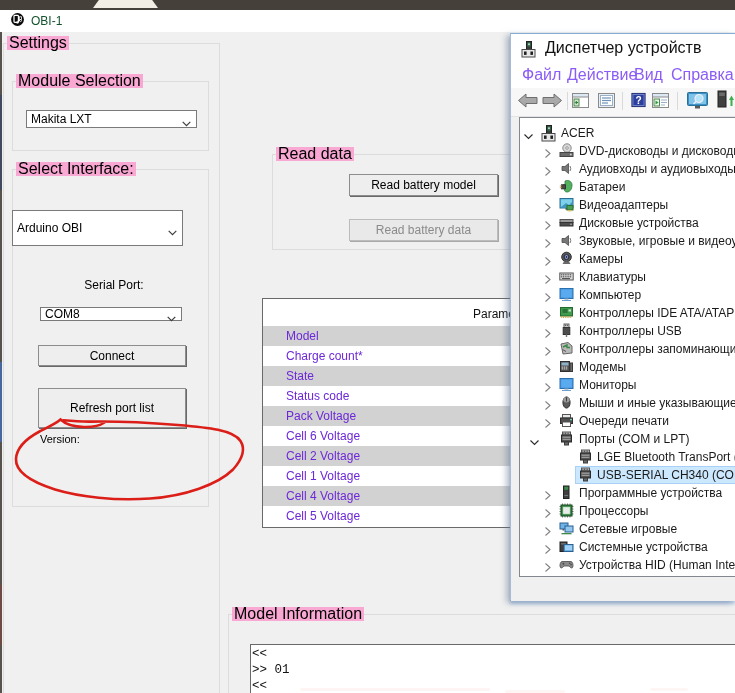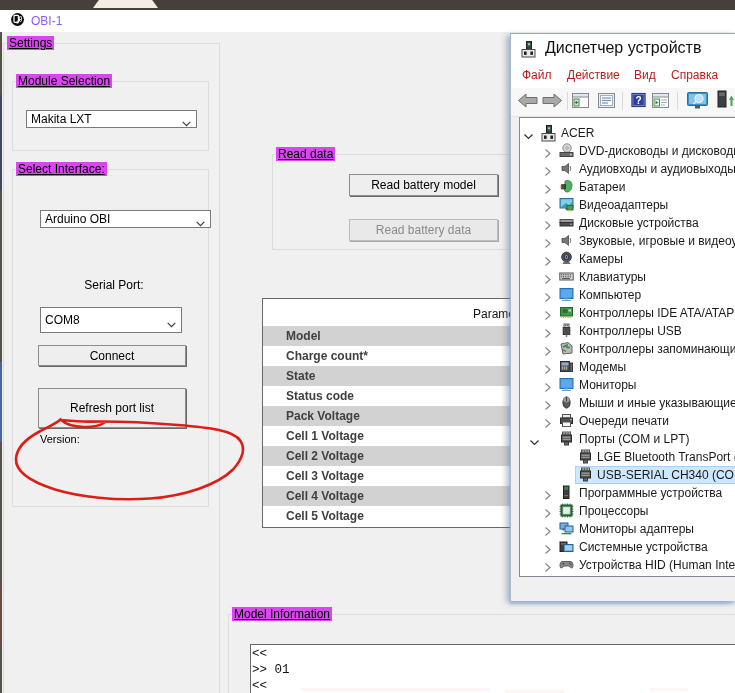--- a/index.html
+++ b/index.html
@@ -1,68 +1,68 @@
 <!DOCTYPE html>
 <html><head><meta charset="utf-8"><style>
 * { margin:0; padding:0; box-sizing:border-box; }
 html,body { width:735px; height:693px; overflow:hidden; }
 body { font-family:"Liberation Sans",sans-serif; background:#f0f0f0; position:relative; color:#000; }
 .abs { position:absolute; }
 .gb { position:absolute; border:1px solid #dcdcdc; }
-.gb>span { position:absolute; top:-8px; left:3px; background:#d946ef; padding:0 2px; font-size:12px; line-height:14px; white-space:nowrap;text-decoration:underline; }
+.gb>span { position:absolute; top:-8px; left:3px; background:#f9a8d4; padding:0 2px; font-size:16px; line-height:14px; white-space:nowrap; }
 .btn { position:absolute; background:#eeeeee; border:1px solid #8d8d8d; box-shadow:1px 1px 0 #686868; font-size:12px; display:flex; align-items:center; justify-content:center; }
 .btn.dis { background:#e9e9e9; border-color:#bcbcbc; box-shadow:1px 1px 0 #a9a9a9; color:#8a8a8a; }
 .cmb { position:absolute; background:#fff; border:1px solid #7a7a7a; font-size:12px; display:flex; align-items:center; padding-left:4px; }
 .chev { position:absolute; right:5px; top:50%; margin-top:-3px; }
-.tblr { position:absolute; left:263px; width:250px; height:20px; font-size:12px; line-height:20px; padding-left:23px; color:#404040;font-weight:bold; }
+.tblr { position:absolute; left:263px; width:250px; height:20px; font-size:12px; line-height:20px; padding-left:23px; color:#6d28d9; }
 .tt { position:absolute; font-size:12px; line-height:18px; white-space:nowrap; color:#1a1a1a; }
-.mi { position:absolute; top:0; font-size:12px; line-height:26px; color:#b91c1c; }
+.mi { position:absolute; top:0; font-size:16px; line-height:26px; color:#8b5cf6; }
 </style></head>
 <body>
 
 <div class="abs" style="left:0;top:0;width:735px;height:10px;background:#45403a"></div>
 <div class="abs" style="left:93px;top:0;width:65px;height:8px;background:#f3eee5;clip-path:polygon(9% 0,91% 0,100% 100%,0 100%)"></div>
 
 <div class="abs" style="left:0;top:10px;width:735px;height:22px;background:#fff"></div>
 <div class="abs" style="left:11px;top:12px;width:13px;height:13px">
 <svg width="13" height="13" viewBox="0 0 13 13">
       <circle cx="6.5" cy="6.5" r="6.4" fill="#0a0a0a"></circle>
       <rect x="3" y="2.4" width="4.4" height="7" rx="0.8" fill="none" stroke="#fff" stroke-width="1.2"></rect>
       <path d="M5.8 10 L9.8 6.2" stroke="#fff" stroke-width="1"></path>
       <circle cx="6.6" cy="9.3" r="1" fill="none" stroke="#fff" stroke-width="0.8"></circle>
       <circle cx="9.5" cy="7.6" r="1" fill="none" stroke="#fff" stroke-width="0.8"></circle>
       <rect x="8.3" y="3.8" width="2.2" height="2.6" fill="#0a0a0a" stroke="#fff" stroke-width="0.8"></rect>
     </svg>
 </div>
-<div class="abs" style="left:31px;top:10px;height:22px;line-height:22px;font-size:12px;color:#8b5cf6">OBI-1</div>
+<div class="abs" style="left:31px;top:10px;height:22px;line-height:22px;font-size:12px;color:#14532d">OBI-1</div>
 
 <div class="abs" style="left:0;top:32px;width:2px;height:661px;background:#57524c"></div>
 <div class="abs" style="left:0;top:95px;width:2px;height:95px;background:#3f4a5e"></div>
 <div class="abs" style="left:0;top:362px;width:2px;height:80px;background:#48679e"></div>
 <div class="abs" style="left:0;top:585px;width:2px;height:60px;background:#6e4a42"></div>
 
 <div class="gb" style="left:3px;top:43px;width:217px;height:660px">
     <span>Settings</span>
   </div>
 
 <div class="gb" style="left:12px;top:81px;width:197px;height:70px">
     <span>Module Selection</span>
   </div>
 <div class="cmb" style="left:26px;top:110px;width:171px;height:18px">Makita LXT<span class="chev"><svg width="9" height="6" viewBox="0 0 9 6">
         <path d="M0.7 0.9 L4.5 4.6 L8.3 0.9" fill="none" stroke="#3c3c3c" stroke-width="1.2"></path>
       </svg></span></div>
 
 <div class="gb" style="left:12px;top:169px;width:197px;height:338px">
     <span>Select Interface:</span>
   </div>
-<div class="cmb" style="left:40px;top:210px;width:171px;height:18px">Arduino OBI<span class="chev"><svg width="9" height="6" viewBox="0 0 9 6">
+<div class="cmb" style="left:12px;top:210px;width:171px;height:36px">Arduino OBI<span class="chev"><svg width="9" height="6" viewBox="0 0 9 6">
         <path d="M0.7 0.9 L4.5 4.6 L8.3 0.9" fill="none" stroke="#3c3c3c" stroke-width="1.2"></path>
       </svg></span></div>
 <div class="abs" style="left:12px;top:278px;width:204px;text-align:center;font-size:12px">Serial Port:</div>
-<div class="cmb" style="left:40px;top:307px;width:142px;height:26px">COM8<span class="chev"><svg width="9" height="6" viewBox="0 0 9 6">
+<div class="cmb" style="left:40px;top:307px;width:142px;height:14px">COM8<span class="chev"><svg width="9" height="6" viewBox="0 0 9 6">
         <path d="M0.7 0.9 L4.5 4.6 L8.3 0.9" fill="none" stroke="#3c3c3c" stroke-width="1.2"></path>
       </svg></span></div>
 <div class="btn" style="left:38px;top:345px;width:148px;height:21px">Connect</div>
 <div class="btn" style="left:38px;top:388px;width:148px;height:40px">Refresh port list</div>
 <div class="abs" style="left:40px;top:433px;font-size:11px">Version:</div>
 
 <svg class="abs" style="left:0;top:0" width="735" height="693" viewBox="0 0 735 693">
 <path d="M104.5 422.5 C100 425.6, 93 427.2, 84 427
 C74 426.8, 65.5 424.2, 60.5 419.5
 C56 423.5, 47.5 427.5, 39.5 431.5
@@ -82,23 +82,23 @@
 <div class="btn" style="left:349px;top:174px;width:149px;height:22px">Read battery model</div>
 <div class="btn dis" style="left:349px;top:219px;width:149px;height:22px">Read battery data</div>
 
 <div class="abs" style="left:262px;top:298px;width:256px;height:230px;border:1px solid #696969;background:#fff"></div>
 <div class="abs" style="left:473px;top:299px;height:27px;line-height:30px;font-size:12px;color:#111">Parameter</div>
 <div class="tblr" style="top:326px;background:#d2d2d2">Model</div>
 <div class="tblr" style="top:346px;background:#fff">Charge count*</div>
 <div class="tblr" style="top:366px;background:#d2d2d2">State</div>
 <div class="tblr" style="top:386px;background:#fff">Status code</div>
 <div class="tblr" style="top:406px;background:#d2d2d2">Pack Voltage</div>
-<div class="tblr" style="top:426px;background:#fff">Cell 1 Voltage</div>
+<div class="tblr" style="top:426px;background:#fff">Cell 6 Voltage</div>
 <div class="tblr" style="top:446px;background:#d2d2d2">Cell 2 Voltage</div>
-<div class="tblr" style="top:466px;background:#fff">Cell 3 Voltage</div>
+<div class="tblr" style="top:466px;background:#fff">Cell 1 Voltage</div>
 <div class="tblr" style="top:486px;background:#d2d2d2">Cell 4 Voltage</div>
 <div class="tblr" style="top:506px;background:#fff">Cell 5 Voltage</div>
 
 <div class="gb" style="left:228px;top:614px;width:510px;height:85px">
     <span>Model Information</span>
   </div>
 <div class="abs" style="left:250px;top:644px;width:490px;height:55px;background:#fff;border:1px solid #696969;border-right:none;border-bottom:none"></div>
 <div class="abs" style="left:252px;top:646px;font-family:'Liberation Mono',monospace;font-size:12.5px;line-height:16px;color:#111;white-space:pre">&lt;&lt;
 &gt;&gt; 01
 &lt;&lt;</div>
@@ -451,21 +451,21 @@
 <div class="tt" style="left:579px;top:502px">Процессоры</div>
 <div style="position:absolute;left:543px;top:523px"><svg width="9" height="11" viewBox="0 0 9 11">
       <path d="M2.5 1.5 L7 5.5 L2.5 9.5" fill="none" stroke="#818181" stroke-width="1.1"></path>
     </svg></div>
 <div style="position:absolute;left:559px;top:521px"><svg width="15" height="15" viewBox="0 0 15 15">
       <rect x="1" y="2" width="8" height="6" fill="#6db3e8" stroke="#2a5f8f"></rect>
       <rect x="6" y="5" width="8" height="6" fill="#8fc7f0" stroke="#2a5f8f"></rect>
       <rect x="3.5" y="8" width="1.5" height="1.5" fill="#555"></rect>
       <rect x="2.5" y="12" width="10" height="1.3" fill="#3e8a4a"></rect>
     </svg></div>
-<div class="tt" style="left:579px;top:520px">Мониторы адаптеры</div>
+<div class="tt" style="left:579px;top:520px">Сетевые игровые</div>
 <div style="position:absolute;left:543px;top:541px"><svg width="9" height="11" viewBox="0 0 9 11">
       <path d="M2.5 1.5 L7 5.5 L2.5 9.5" fill="none" stroke="#818181" stroke-width="1.1"></path>
     </svg></div>
 <div style="position:absolute;left:559px;top:539px"><svg width="15" height="15" viewBox="0 0 15 15">
       <rect x="1" y="3" width="7" height="9.5" fill="#3f3f3f" stroke="#222"></rect>
       <rect x="2" y="4" width="5" height="1.6" fill="#6a6a6a"></rect>
       <rect x="5" y="5.5" width="9" height="7" fill="#6db3e8" stroke="#2a5f8f"></rect>
       <rect x="6" y="6.5" width="7" height="4.5" fill="#9fd0f5"></rect>
     </svg></div>
 <div class="tt" style="left:579px;top:538px">Системные устройства</div>

